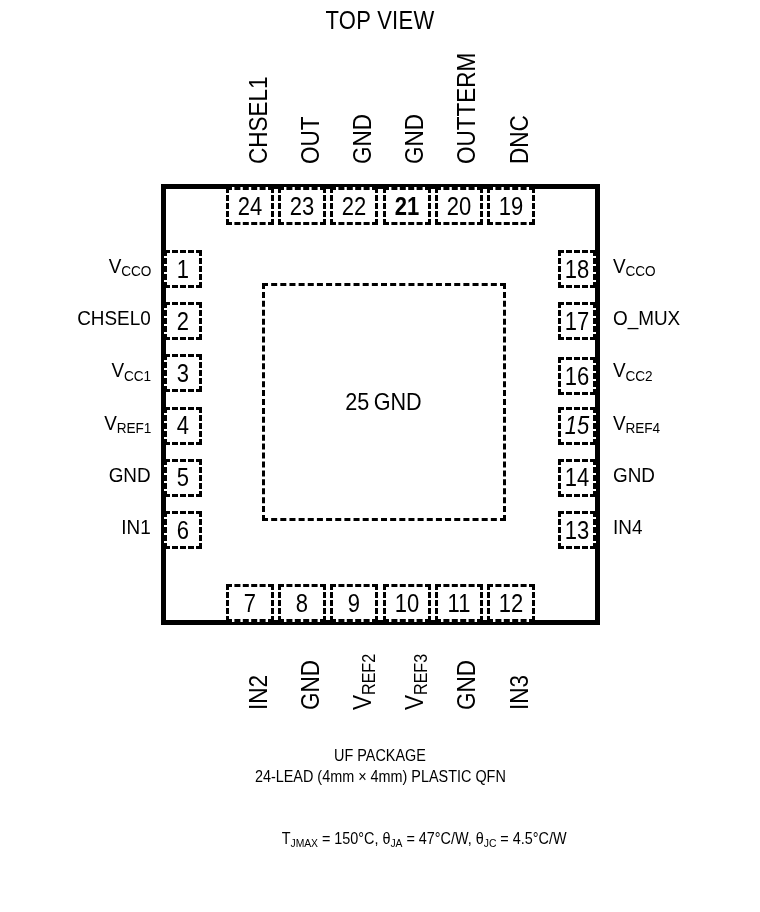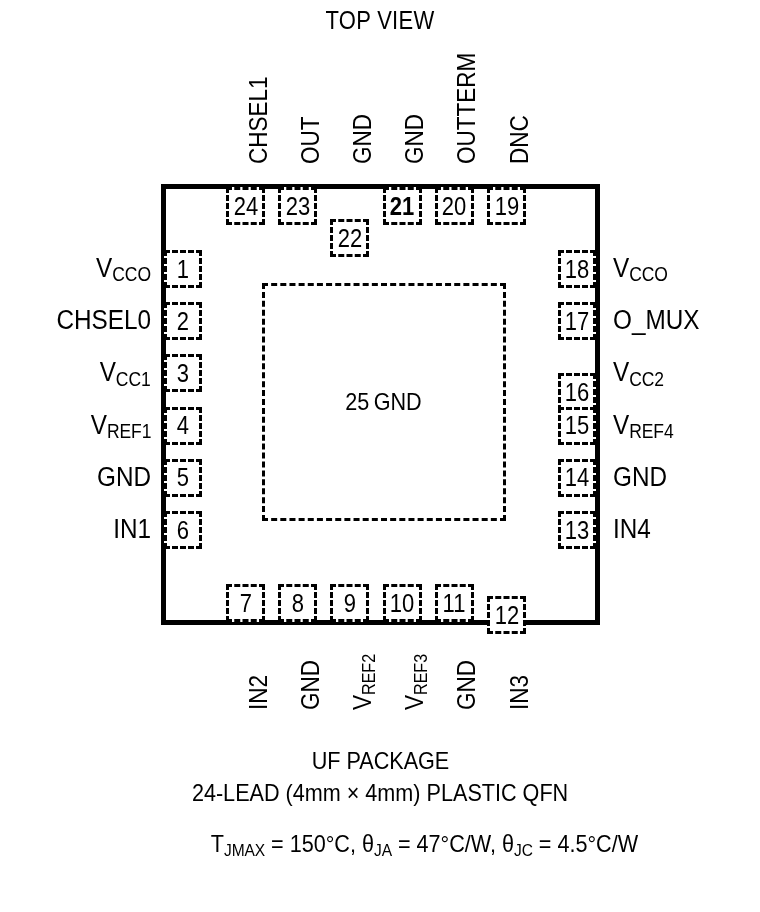--- a/index.html
+++ b/index.html
@@ -67,27 +67,27 @@
     box-sizing: border-box;
     background: #fff;
     display: flex;
     align-items: center;
     justify-content: center;
     font-size: 25px;
     line-height: 1;
   }
   .pin span { transform: scaleX(0.88); display:block; }
 
-  .pin-h { width: 39px; height: 38px; }  
+  .pin-h { width: 48px; height: 38px; }  
   .pin-v { width: 38px; height: 38px; }  
 
   
   .lbl {
     position: absolute;
-    font-size: 27px;
+    font-size: 21px;
     line-height: 1;
     white-space: nowrap;
   }
   .lbl .inner { display: inline-block; transform: scaleX(0.9); transform-origin: inherit; }
   .lbl-left  { text-align: right; }
   .lbl-left .inner { transform-origin: right center; }
   .lbl-right { text-align: left; }
   .lbl-right .inner { transform-origin: left center; }
 
   
@@ -109,21 +109,21 @@
   }
 
   
   #footer {
     position: absolute;
     left: 0;
     width: 760px;
     text-align: center;
   }
   .foot-line {
-    font-size: 24px;
+    font-size: 16px;
     line-height: 1.33;
     white-space: nowrap;
   }
   .foot-line .inner { display: inline-block; transform: scaleX(0.9); }
   #footer-pkg { top: 745px; }
   #footer-thermal { top: 828px; padding-left: 44px; }
   .foot-block { position: absolute; left: 0; width: 760px; text-align: center; }
 </style>
 </head>
 <body>
@@ -163,45 +163,45 @@
     </div>
     <div class="lbl lbl-left" style="top: 516px; left: 0px; width: 151px;"><span class="inner">IN1</span></div>
     <div class="pin pin-v" style="left: 558px; top: 250px;">
       <span>18</span>
     </div>
     <div class="lbl lbl-right" style="top: 255px; left: 613px;"><span class="inner">V<sub>CCO</sub></span></div>
     <div class="pin pin-v" style="left: 558px; top: 302.2px;">
       <span>17</span>
     </div>
     <div class="lbl lbl-right" style="top: 307.2px; left: 613px;"><span class="inner">O_MUX</span></div>
-    <div class="pin pin-v" style="left: 558px; top: 373px;">
+    <div class="pin pin-v" style="left: 558px; top: 357px;">
       <span>16</span>
     </div>
     <div class="lbl lbl-right" style="top: 359.4px; left: 613px;"><span class="inner">V<sub>CC2</sub></span></div>
-    <div class="pin pin-v" style="left: 558px; top: 406.6px;">
+    <div class="pin pin-v" style="left: 558px; top: 406.6px; font-style: italic;">
       <span>15</span>
     </div>
     <div class="lbl lbl-right" style="top: 411.6px; left: 613px;"><span class="inner">V<sub>REF4</sub></span></div>
     <div class="pin pin-v" style="left: 558px; top: 458.8px;">
       <span>14</span>
     </div>
     <div class="lbl lbl-right" style="top: 463.8px; left: 613px;"><span class="inner">GND</span></div>
     <div class="pin pin-v" style="left: 558px; top: 511px; text-align: center;">
       <span>13</span>
     </div>
     <div class="lbl lbl-right" style="top: 516px; left: 613px;"><span class="inner">IN4</span></div>
     <div class="pin pin-h" style="left: 226px; top: 187px;">
       <span>24</span>
     </div>
     <div class="lbl-vert" style="left: 245.5px; top: 164px; transform: rotate(-90deg); transform-origin: 0px 0px; text-align: left;"><span class="inner">CHSEL1</span></div>
     <div class="pin pin-h" style="left: 278.2px; top: 187px;">
       <span>23</span>
     </div>
     <div class="lbl-vert" style="left: 297.7px; top: 164px; transform: rotate(-90deg); transform-origin: 0px 0px; text-align: left;"><span class="inner">OUT</span></div>
-    <div class="pin pin-h" style="left: 330.4px; top: 187px; margin-top: 32px;">
+    <div class="pin pin-h" style="left: 330.4px; top: 187px;">
       <span>22</span>
     </div>
     <div class="lbl-vert" style="left: 349.9px; top: 164px; transform: rotate(-90deg); transform-origin: 0px 0px; text-align: left;"><span class="inner">GND</span></div>
     <div class="pin pin-h" style="left: 382.6px; top: 187px; font-weight: bold;">
       <span>21</span>
     </div>
     <div class="lbl-vert" style="left: 402.1px; top: 164px; transform: rotate(-90deg); transform-origin: 0px 0px; text-align: left;"><span class="inner">GND</span></div>
     <div class="pin pin-h" style="left: 434.8px; top: 187px;">
       <span>20</span>
     </div>
@@ -223,21 +223,21 @@
     </div>
     <div class="lbl-vert" style="left: 349.9px; top: 710px; transform: rotate(-90deg); transform-origin: 0px 0px;"><span class="inner">V<sub>REF2</sub></span></div>
     <div class="pin pin-h" style="left: 382.6px; top: 584px;">
       <span>10</span>
     </div>
     <div class="lbl-vert" style="left: 402.1px; top: 710px; transform: rotate(-90deg); transform-origin: 0px 0px;"><span class="inner">V<sub>REF3</sub></span></div>
     <div class="pin pin-h" style="left: 434.8px; top: 584px;">
       <span>11</span>
     </div>
     <div class="lbl-vert" style="left: 454.3px; top: 710px; transform: rotate(-90deg); transform-origin: 0px 0px;"><span class="inner">GND</span></div>
-    <div class="pin pin-h" style="left: 487px; top: 584px; margin-top: 12px;">
+    <div class="pin pin-h" style="left: 487px; top: 584px;">
       <span>12</span>
     </div>
     <div class="lbl-vert" style="left: 506.5px; top: 710px; transform: rotate(-90deg); transform-origin: 0px 0px;"><span class="inner">IN3</span></div>
   </div>
 
 <div id="footer">
   <div class="foot-block" id="footer-pkg">
     <div class="foot-line"><span class="inner">UF PACKAGE</span></div>
     <div class="foot-line"><span class="inner">24-LEAD (4mm × 4mm) PLASTIC QFN</span></div>
   </div>

